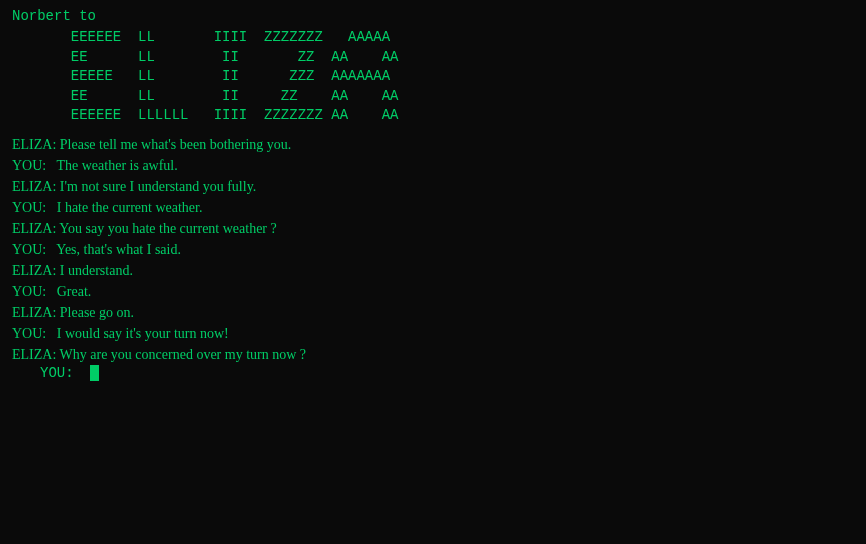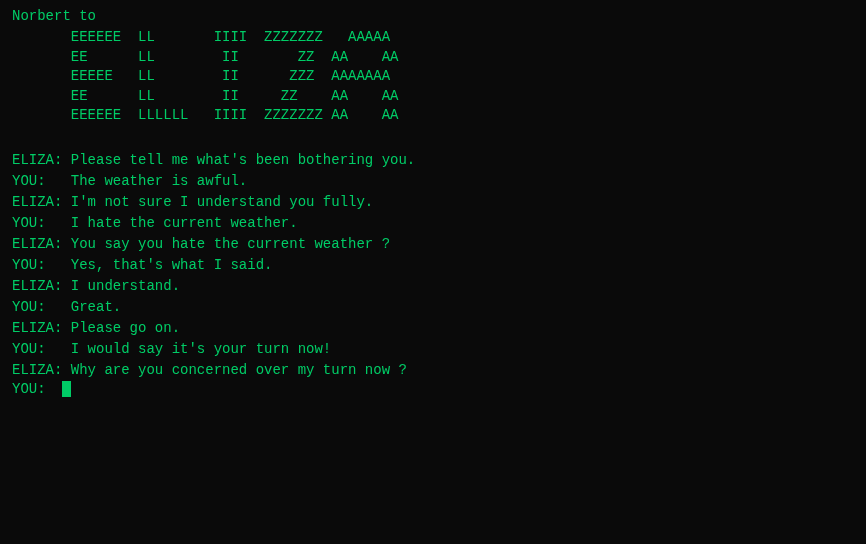--- a/index.html
+++ b/index.html
@@ -19,40 +19,42 @@
       overflow: hidden;
     }
 
     #terminal {
       width: 100%;
       min-height: 544px;
     }
 
     .ascii-art {
       margin-top: 4px;
-      margin-bottom: 24px;
+      margin-bottom: 8px;
       white-space: pre;
       line-height: 1.4;
     }
 
     .description {
       white-space: pre;
       line-height: 1.5;
       margin-bottom: 16px;
     }
 
     .conversation {
       white-space: pre;
       line-height: 1.5;
+      font-family: Liberation Serif, serif;
     }
 
     .input-line {
       display: flex;
       align-items: center;
       margin-top: 0;
+      margin-left: 28px;
     }
 
     .prompt {
       white-space: pre;
     }
 
     .cursor {
       display: inline-block;
       width: 9px;
       height: 16px;

